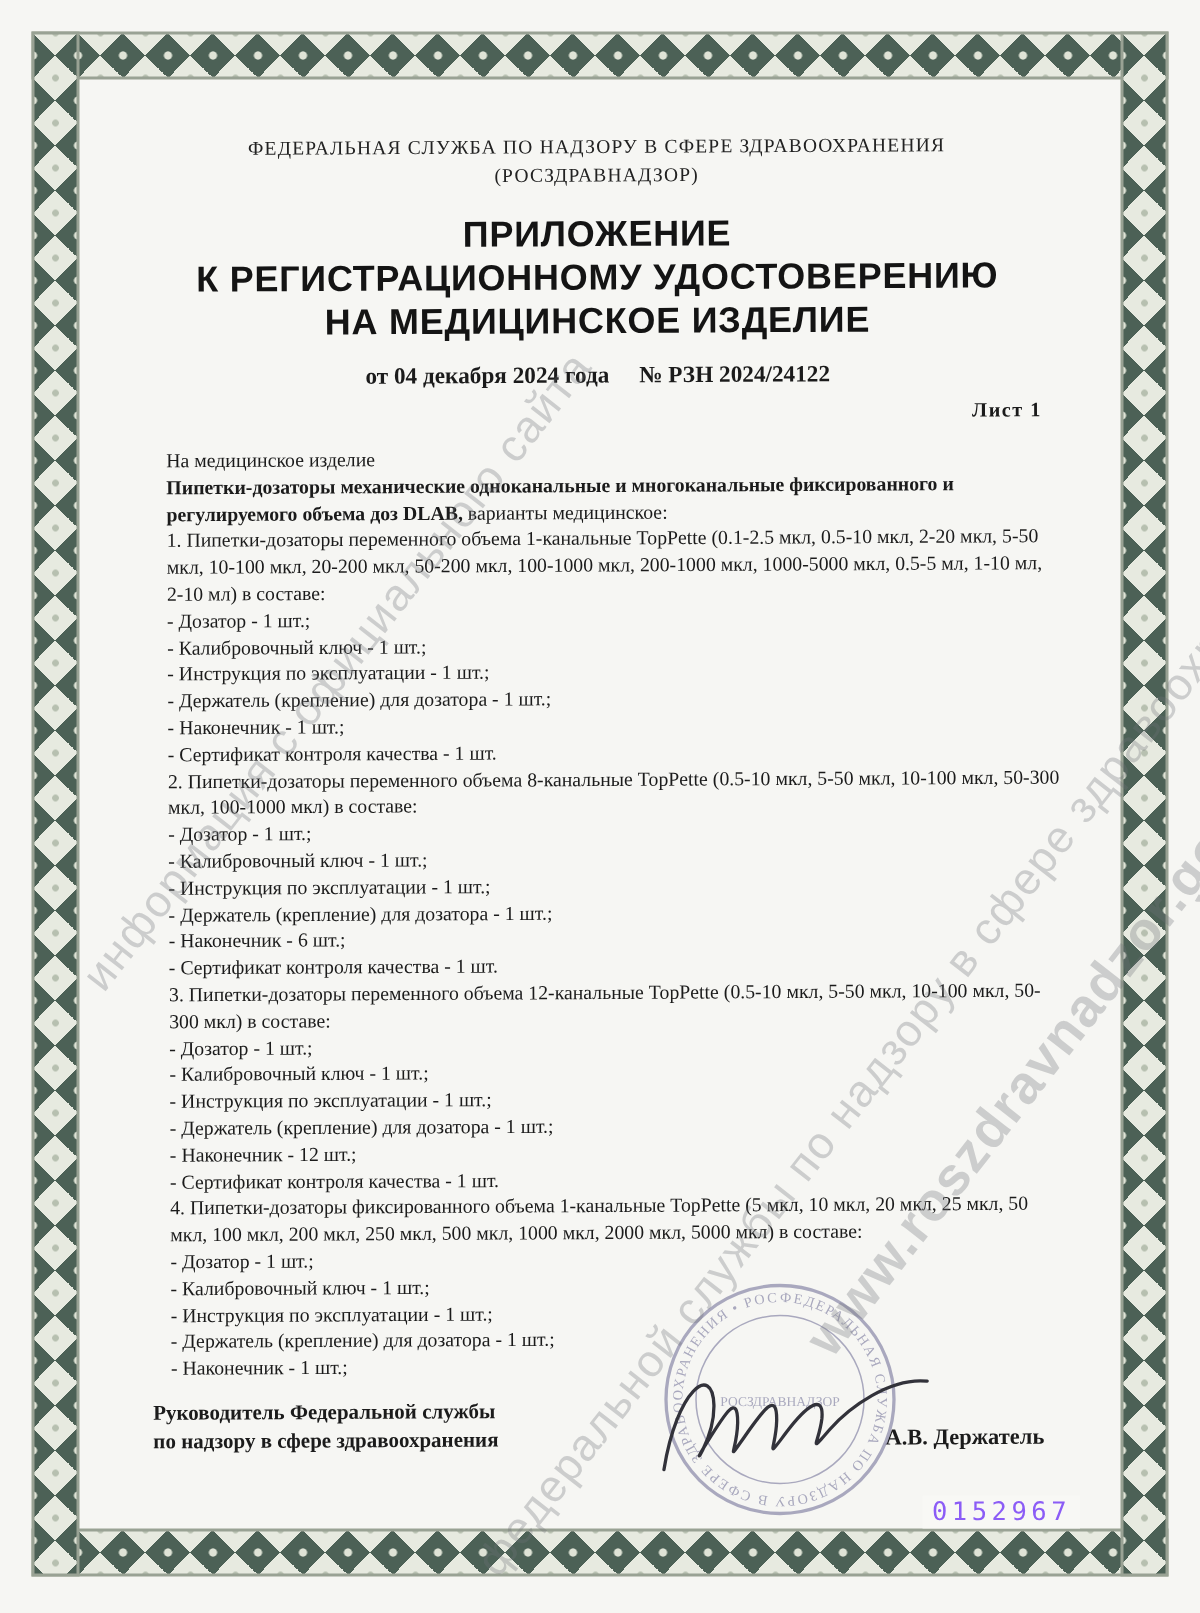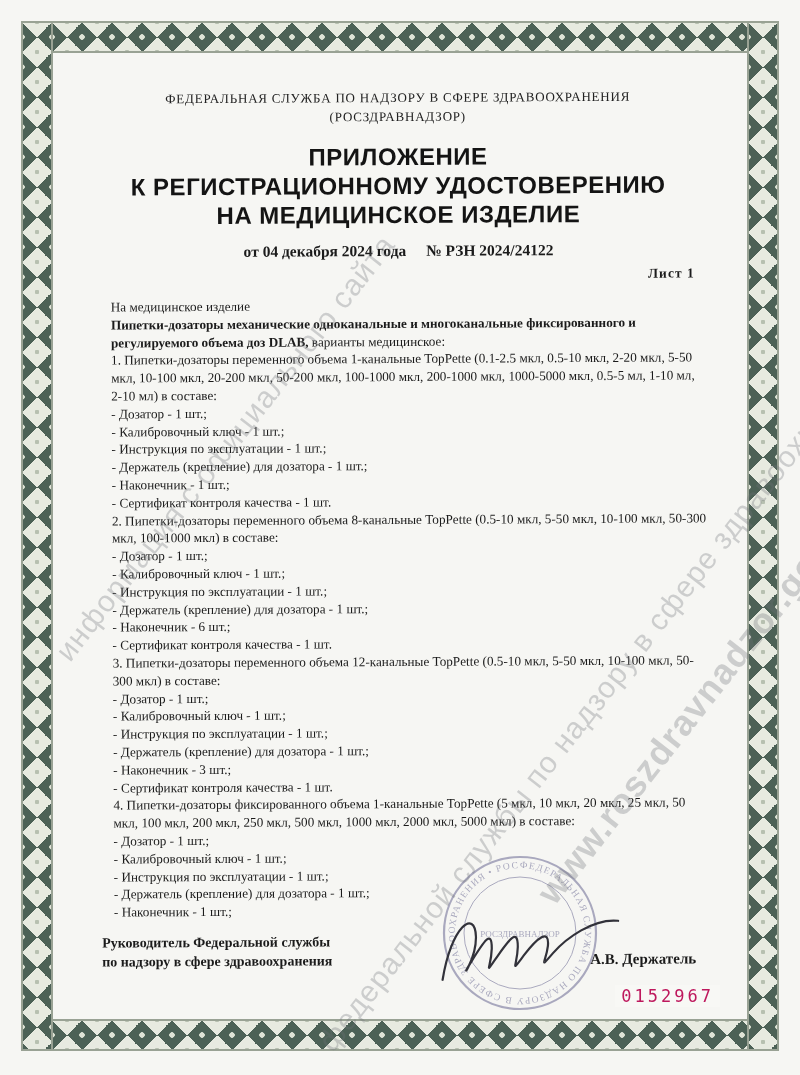--- a/index.html
+++ b/index.html
@@ -51,23 +51,23 @@
   .line{margin:0}
   .b{font-weight:bold}
   .footer{
     margin:12px 40px 0 48px;
     display:flex;justify-content:space-between;align-items:flex-end;
     font-weight:bold;font-size:14px;line-height:19px;
   }
   .signer-name{font-size:15px;padding-right:14px;white-space:nowrap}
 
   .serial{
-    position:absolute;right:80px;bottom:68px;z-index:6;
+    position:absolute;right:80px;bottom:56px;z-index:6;
     font-family:"DejaVu Sans Mono",monospace;
-    font-size:17px;letter-spacing:3px;color:#be185d;
+    font-size:17px;letter-spacing:3px;color:#8b5cf6;
     background:rgba(248,248,245,.9);padding:1px 6px;margin-top:17px;
   }
 
   
   .wm{
     position:absolute;z-index:5;pointer-events:none;white-space:nowrap;
     font-family:"Liberation Sans",sans-serif;color:#6f7277;opacity:.30;
     transform-origin:0 50%;letter-spacing:1px;
   }
   .wm1{left:62px;top:640px;font-size:30px;transform:rotate(-52deg)}
@@ -123,21 +123,21 @@
         <p class="line"><span>- Калибровочный ключ - 1 шт.;</span></p>
         <p class="line"><span>- Инструкция по эксплуатации - 1 шт.;</span></p>
         <p class="line"><span>- Держатель (крепление) для дозатора - 1 шт.;</span></p>
         <p class="line"><span>- Наконечник - 6 шт.;</span></p>
         <p class="line"><span>- Сертификат контроля качества - 1 шт.</span></p>
         <p class="line"><span>3. Пипетки-дозаторы переменного объема 12-канальные TopPette (0.5-10 мкл, 5-50 мкл, 10-100 мкл, 50-300 мкл) в составе:</span></p>
         <p class="line"><span>- Дозатор - 1 шт.;</span></p>
         <p class="line"><span>- Калибровочный ключ - 1 шт.;</span></p>
         <p class="line"><span>- Инструкция по эксплуатации - 1 шт.;</span></p>
         <p class="line"><span>- Держатель (крепление) для дозатора - 1 шт.;</span></p>
-        <p class="line"><span>- Наконечник - 3 шт.;</span></p>
+        <p class="line"><span>- Наконечник - 12 шт.;</span></p>
         <p class="line"><span>- Сертификат контроля качества - 1 шт.</span></p>
         <p class="line"><span>4. Пипетки-дозаторы фиксированного объема 1-канальные TopPette (5 мкл, 10 мкл, 20 мкл, 25 мкл, 50 мкл, 100 мкл, 200 мкл, 250 мкл, 500 мкл, 1000 мкл, 2000 мкл, 5000 мкл) в составе:</span></p>
         <p class="line"><span>- Дозатор - 1 шт.;</span></p>
         <p class="line"><span>- Калибровочный ключ - 1 шт.;</span></p>
         <p class="line"><span>- Инструкция по эксплуатации - 1 шт.;</span></p>
         <p class="line"><span>- Держатель (крепление) для дозатора - 1 шт.;</span></p>
         <p class="line"><span>- Наконечник - 1 шт.;</span></p>
       </div>
 
     <div class="footer">

